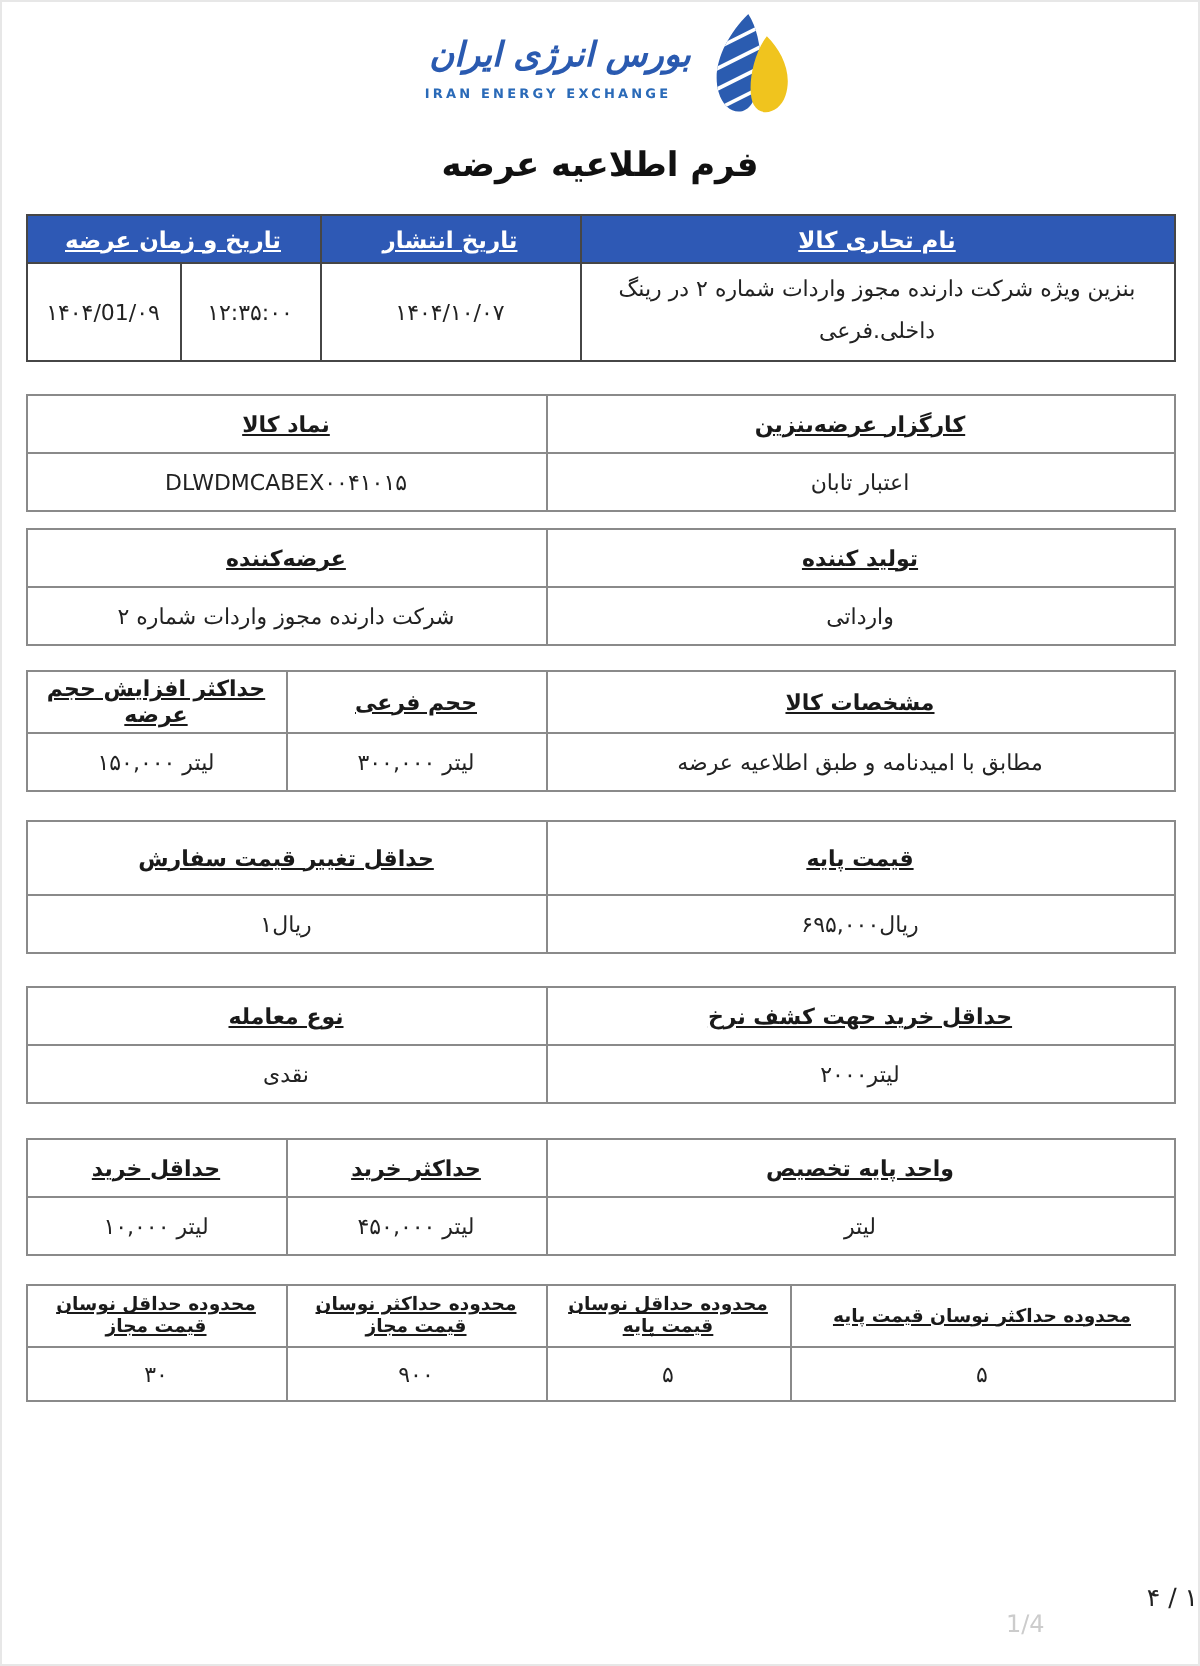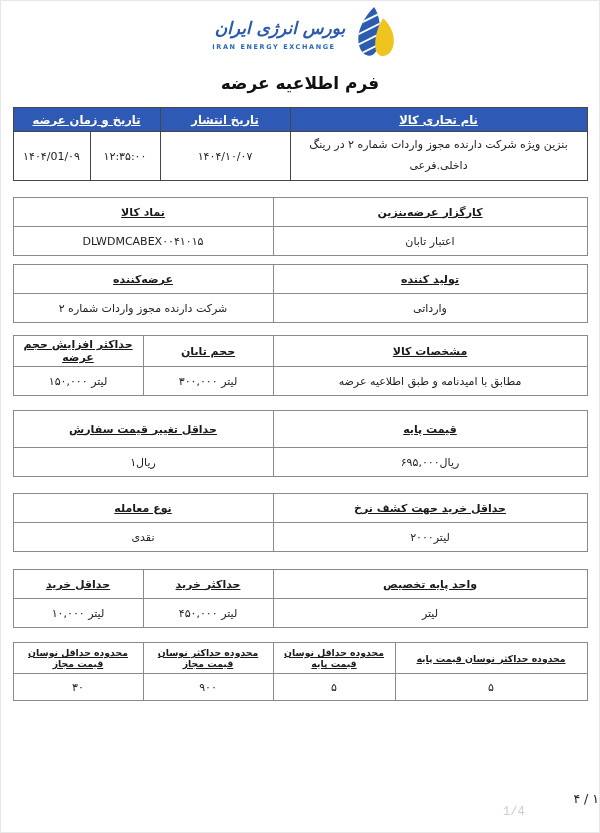--- a/index.html
+++ b/index.html
@@ -57,21 +57,21 @@
   .t8{margin-top:14px;}
   .t8 th{font-size:9.3px;height:26px;padding:2px 1px;}
   .t8 td{height:22px;}
   
   .footer-page{
     position:absolute;left:0;right:0;top:790;
     top:790px;text-align:right;font-size:12.5px;color:#222;padding-left:40px;
   }
   .footer-watermark{
     position:absolute;top:804px;left:502px;
-    font-size:12px;color:#cccccc;direction:ltr;font-family:Liberation Mono, monospace;
+    font-size:12px;color:#cccccc;direction:ltr;
   }
 </style>
 </head>
 <body>
 
 <div class="page">
 
   <div class="logo-wrap">
     <div class="logo-text">
       <div class="logo-fa">بورس انرژی ایران</div>
@@ -160,21 +160,21 @@
 
   <table class="t4">
     <colgroup>
         <col style="width:314px">
         <col style="width:130px">
         <col style="width:130px">
       </colgroup>
     <tbody>
         <tr>
       <th>مشخصات کالا</th>
-      <th>حجم تابان</th>
+      <th>حجم فرعی</th>
       <th>حداکثر افزایش حجم عرضه</th>
     </tr>
     <tr>
       <td>مطابق با امیدنامه و طبق اطلاعیه عرضه</td>
       <td>لیتر ۳۰۰,۰۰۰</td>
       <td>لیتر ۱۵۰,۰۰۰</td>
     </tr>
   </tbody>
     </table>
 

